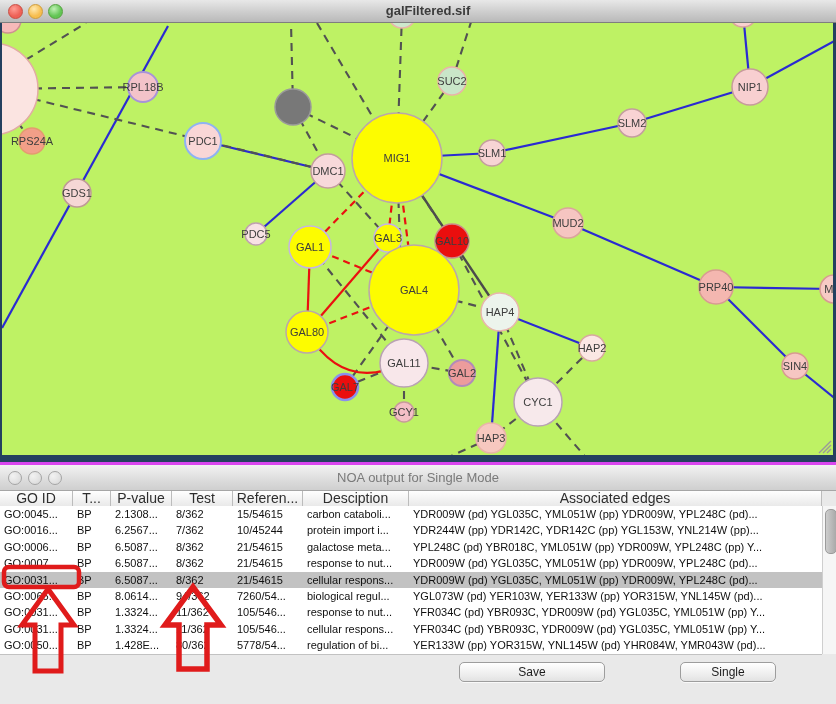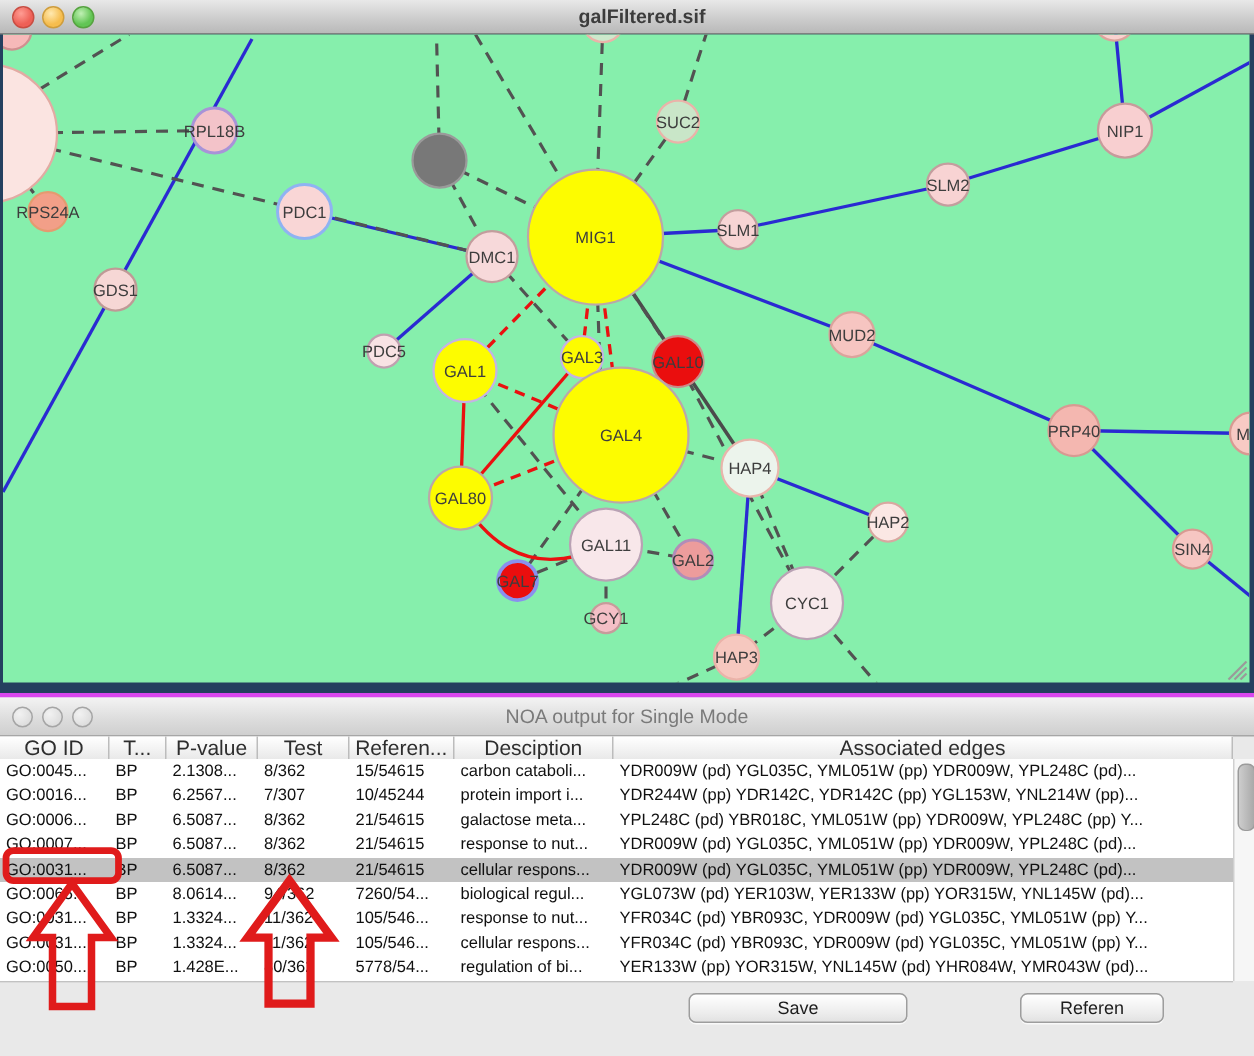--- a/index.html
+++ b/index.html
@@ -20,21 +20,21 @@
   .titlebar .tl{position:absolute;top:4px;width:13px;height:13px;border-radius:50%;}
   .tl.red{left:8px;background:radial-gradient(circle at 5px 4px,#ff9d94,#ee6056 60%);border:1px solid #c94d42;}
   .tl.yel{left:28px;background:radial-gradient(circle at 5px 4px,#ffe9b0,#f6bd4e 60%);border:1px solid #cf9d3c;}
   .tl.grn{left:48px;background:radial-gradient(circle at 5px 4px,#c0f0b4,#62c554 60%);border:1px solid #55a33f;}
   .wtitle{
     position:absolute;left:0;right:0;top:3px;text-align:center;
     font-size:13px;color:#3c3c3c;font-weight:bold;
   }
   .canvas{
     position:absolute;left:2px;top:23px;width:831px;height:432px;
-    background:#86efac;overflow:hidden;
+    background:#bef264;overflow:hidden;
   }
   .canvas svg{display:block;}
   .e-b{stroke:#2a2ad2;stroke-width:2.2;fill:none;}
   .e-k{stroke:#4b4b4b;stroke-width:2.4;fill:none;}
   .e-d{stroke:#525252;stroke-width:2.1;stroke-dasharray:8 6;fill:none;}
   .e-r{stroke:#ea1010;stroke-width:2.2;fill:none;}
   .e-rd{stroke:#ea1010;stroke-width:2.2;stroke-dasharray:7 5;fill:none;}
   .nlabel{font-family:"Liberation Sans",sans-serif;font-size:11px;fill:#3d3d3d;}
   
   .bwin{
@@ -252,21 +252,21 @@
         <div class="tc" style="width: 61px;">2.1308...</div>
         <div class="tc" style="width: 61px;">8/362</div>
         <div class="tc" style="width: 70px;">15/54615</div>
         <div class="tc" style="width: 106px;">carbon cataboli...</div>
         <div class="tc" style="width: 413px;">YDR009W (pd) YGL035C, YML051W (pp) YDR009W, YPL248C (pd)...</div>
       </div>
       <div class="trow">
         <div class="tc" style="width: 73px;">GO:0016...</div>
         <div class="tc" style="width: 38px;">BP</div>
         <div class="tc" style="width: 61px;">6.2567...</div>
-        <div class="tc" style="width: 61px;">7/307</div>
+        <div class="tc" style="width: 61px;">7/362</div>
         <div class="tc" style="width: 70px;">10/45244</div>
         <div class="tc" style="width: 106px;">protein import i...</div>
         <div class="tc" style="width: 413px;">YDR244W (pp) YDR142C, YDR142C (pp) YGL153W, YNL214W (pp)...</div>
       </div>
       <div class="trow">
         <div class="tc" style="width: 73px;">GO:0006...</div>
         <div class="tc" style="width: 38px;">BP</div>
         <div class="tc" style="width: 61px;">6.5087...</div>
         <div class="tc" style="width: 61px;">8/362</div>
         <div class="tc" style="width: 70px;">21/54615</div>
@@ -325,20 +325,20 @@
         <div class="tc" style="width: 61px;">80/362</div>
         <div class="tc" style="width: 70px;">5778/54...</div>
         <div class="tc" style="width: 106px;">regulation of bi...</div>
         <div class="tc" style="width: 413px;">YER133W (pp) YOR315W, YNL145W (pd) YHR084W, YMR043W (pd)...</div>
       </div>
     </div>
   <div class="vscroll">
     <div class="vthumb"></div>
   </div>
   <button class="mbtn save">Save</button>
-  <button class="mbtn cancel">Referen</button>
+  <button class="mbtn cancel">Single</button>
 </div>
 
 <svg class="anno" viewBox="0 0 836 704">
   <rect x="4" y="567" width="75" height="20" rx="5" fill="none" stroke="#e01b1b" stroke-width="4.5"></rect>
   <polygon points="48,589 74,625 61,625 61,671 35,671 35,625 22,625" fill="none" stroke="#e01b1b" stroke-width="5"></polygon>
   <polygon points="193,587 221,625 207,625 207,669 179,669 179,625 165,625" fill="none" stroke="#e01b1b" stroke-width="5.5"></polygon>
 </svg>
 
 </body></html>

